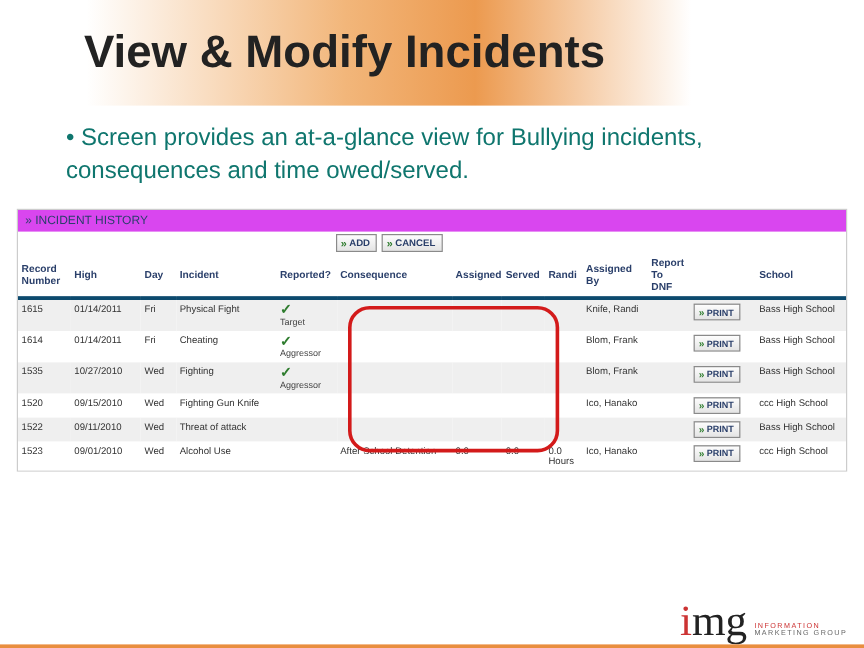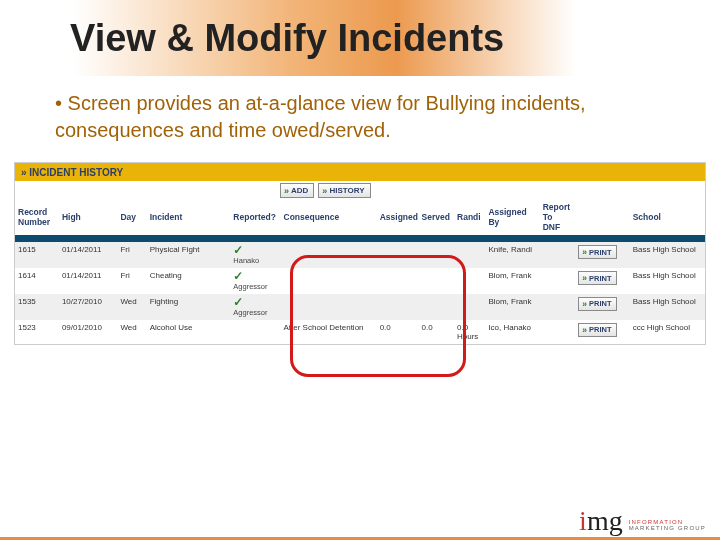--- a/index.html
+++ b/index.html
@@ -5,49 +5,49 @@
   * { box-sizing: border-box; margin: 0; padding: 0; }
   body {
     width: 720px;
     height: 540px;
     font-family: Arial, Helvetica, sans-serif;
     background: #fff;
     position: relative;
     overflow: hidden;
   }
   .header-band {
-    height: 76px;
+    height: 88px;
     background: linear-gradient(to right, #fff 0%, #fff 10%, #f2b67a 40%, #ec9a4f 55%, #fff 80%, #fff 100%);
     display: flex;
     align-items: center;
     padding-left: 70px;
   }
   .page-title {
     font-family: Verdana, Geneva, sans-serif;
     font-size: 38px;
     color: #222;
   }
   .subtitle-wrap {
     padding: 14px 50px 18px 55px;
   }
   .subtitle {
     font-size: 20px;
     line-height: 1.35;
-    color: #a16207;
+    color: #0f766e;
   }
   .app-frame {
     border: 1px solid #ccc;
     margin: 0 14px;
     background: #fff;
   }
   .section-bar {
-    background: #eab308;
+    background: #d946ef;
     padding: 4px 6px 3px 6px;
     font-size: 10px;
-    font-weight: bold;
+    font-weight: normal;
     color: #2a3f6a;
   }
   .toolbar {
     display: flex;
     justify-content: flex-start;
     padding: 2px 0 2px 265px;
     gap: 4px;
   }
   .btn {
     display: inline-flex;
@@ -70,21 +70,21 @@
     width: 100%;
     border-collapse: collapse;
     font-size: 8.5px;
     color: #2a3f6a;
     table-layout: fixed;
   }
   table.grid th {
     font-weight: bold;
     text-align: left;
     padding: 3px 3px;
-    border-bottom: 7px solid #0c4a6e;
+    border-bottom: 3px solid #0c4a6e;
     vertical-align: middle;
     line-height: 1.15;
   }
   table.grid td {
     padding: 3px 3px;
     vertical-align: top;
     color: #333;
     font-size: 8px;
   }
   table.grid tbody tr:nth-child(odd) { background: #efefef; }
@@ -125,21 +125,21 @@
   .footer {
     position: absolute;
     bottom: 8px;
     right: 14px;
     display: flex;
     align-items: flex-end;
     gap: 6px;
   }
   .logo-img {
     font-family: Georgia, 'Times New Roman', serif;
-    font-size: 28px;
+    font-size: 36px;
     color: #222;
     line-height: 0.8;
   }
   .logo-img .dot { color: #c33; }
   .logo-txt {
     font-size: 6px;
     letter-spacing: 1.2px;
     line-height: 1.1;
   }
   .logo-txt .l1 { color: #c33; }
@@ -179,21 +179,21 @@
 <div class="app-frame">
   <div class="section-bar">»  INCIDENT HISTORY</div>
 
   <div class="toolbar">
     <button class="btn">
       <span class="chev">»</span>
       <span>ADD</span>
     </button>
     <button class="btn">
       <span class="chev">»</span>
-      <span>HISTORY</span>
+      <span>CANCEL</span>
     </button>
   </div>
 
   <table class="grid">
     <colgroup>
       <col class="c-recnum">
         <col class="c-date">
         <col class="c-day">
         <col class="c-inc">
       <col class="c-bully">
@@ -234,21 +234,21 @@
       </tr>
     </thead>
     <tbody id="rows-body">
         <tr>
           <td>1615</td>
           <td>01/14/2011</td>
           <td>Fri</td>
           <td>Physical Fight</td>
           <td>
             <div class="check">✓</div>
-            <div class="sub">Hanako</div>
+            <div class="sub">Target</div>
           </td>
           <td></td>
           <td></td>
           <td></td>
           <td></td>
           <td>Knife, Randi</td>
           <td></td>
           <td><button class="print-btn">
               <span class="chev">»</span>
               <span>PRINT</span>
@@ -283,20 +283,56 @@
           <td>Fighting</td>
           <td>
             <div class="check">✓</div>
             <div class="sub">Aggressor</div>
           </td>
           <td></td>
           <td></td>
           <td></td>
           <td></td>
           <td>Blom, Frank</td>
+          <td></td>
+          <td><button class="print-btn">
+              <span class="chev">»</span>
+              <span>PRINT</span>
+            </button></td>
+          <td>Bass High School</td>
+        </tr>
+        <tr>
+          <td>1520</td>
+          <td>09/15/2010</td>
+          <td>Wed</td>
+          <td>Fighting Gun Knife</td>
+          <td></td>
+          <td></td>
+          <td></td>
+          <td></td>
+          <td></td>
+          <td>Ico, Hanako</td>
+          <td></td>
+          <td><button class="print-btn">
+              <span class="chev">»</span>
+              <span>PRINT</span>
+            </button></td>
+          <td>ccc High School</td>
+        </tr>
+        <tr>
+          <td>1522</td>
+          <td>09/11/2010</td>
+          <td>Wed</td>
+          <td>Threat of attack</td>
+          <td></td>
+          <td></td>
+          <td></td>
+          <td></td>
+          <td></td>
+          <td></td>
           <td></td>
           <td><button class="print-btn">
               <span class="chev">»</span>
               <span>PRINT</span>
             </button></td>
           <td>Bass High School</td>
         </tr>
         <tr>
           <td>1523</td>
           <td>09/01/2010</td>

